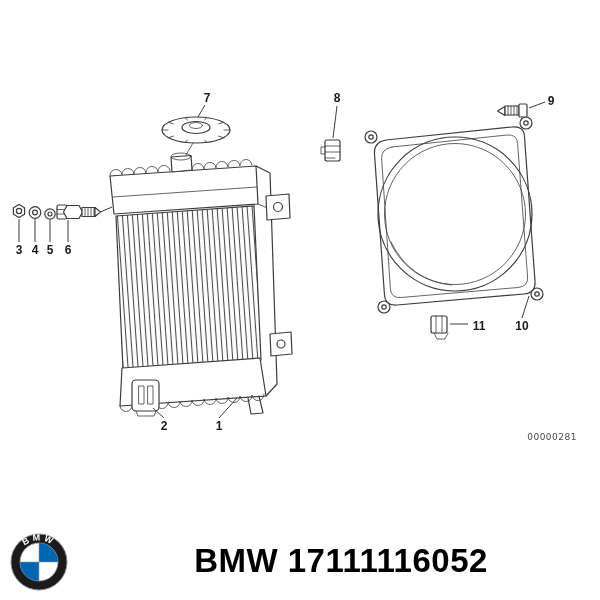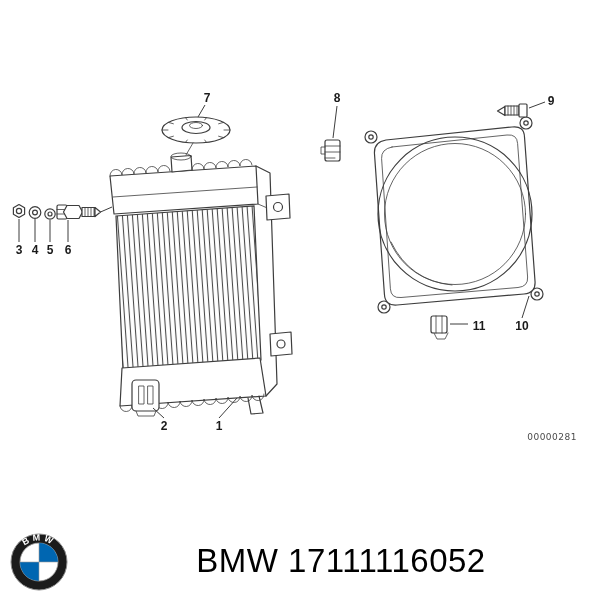--- a/index.html
+++ b/index.html
@@ -8,21 +8,21 @@
   svg.diagram{position:absolute;top:6px;left:0;}
   .ln{fill:none;stroke:#3d3d3d;stroke-width:1.2;stroke-linecap:round;stroke-linejoin:round;}
   .thin{stroke-width:0.8;}
   .fw{fill:#ffffff;}
   .ldr{stroke:#3d3d3d;stroke-width:1;fill:none;}
   .plabel{font:bold 12px "Liberation Sans",sans-serif;fill:#1a1a1a;text-anchor:middle;}
   .stamp{font:9px "DejaVu Sans",sans-serif;fill:#4a4a4a;text-anchor:end;letter-spacing:.5px;}
   .footer{position:absolute;left:0;right:0;bottom:8px;height:60px;}
   .bmw-logo{position:absolute;left:10px;top:1px;}
   .part-title{position:absolute;left:86px;right:4px;top:50%;transform:translateY(-52%);
-              text-align:center;font-size:33px;color:#000;letter-spacing:.5px;white-space:nowrap;}
+              text-align:center;font-size:33px;color:#000;letter-spacing:.5px;white-space:nowrap;font-weight:bold;}
 </style>
 </head>
 <body>
 
 <div class="stage">
 
   <svg class="diagram" width="600" height="460" viewBox="0 0 600 460">
     <defs>
       <pattern id="coreHatch" width="5" height="8" patternUnits="userSpaceOnUse" patternTransform="rotate(-4)">
         <line x1="2.5" y1="0" x2="2.5" y2="8" stroke="#4a4a4a" stroke-width="1.1"></line>

